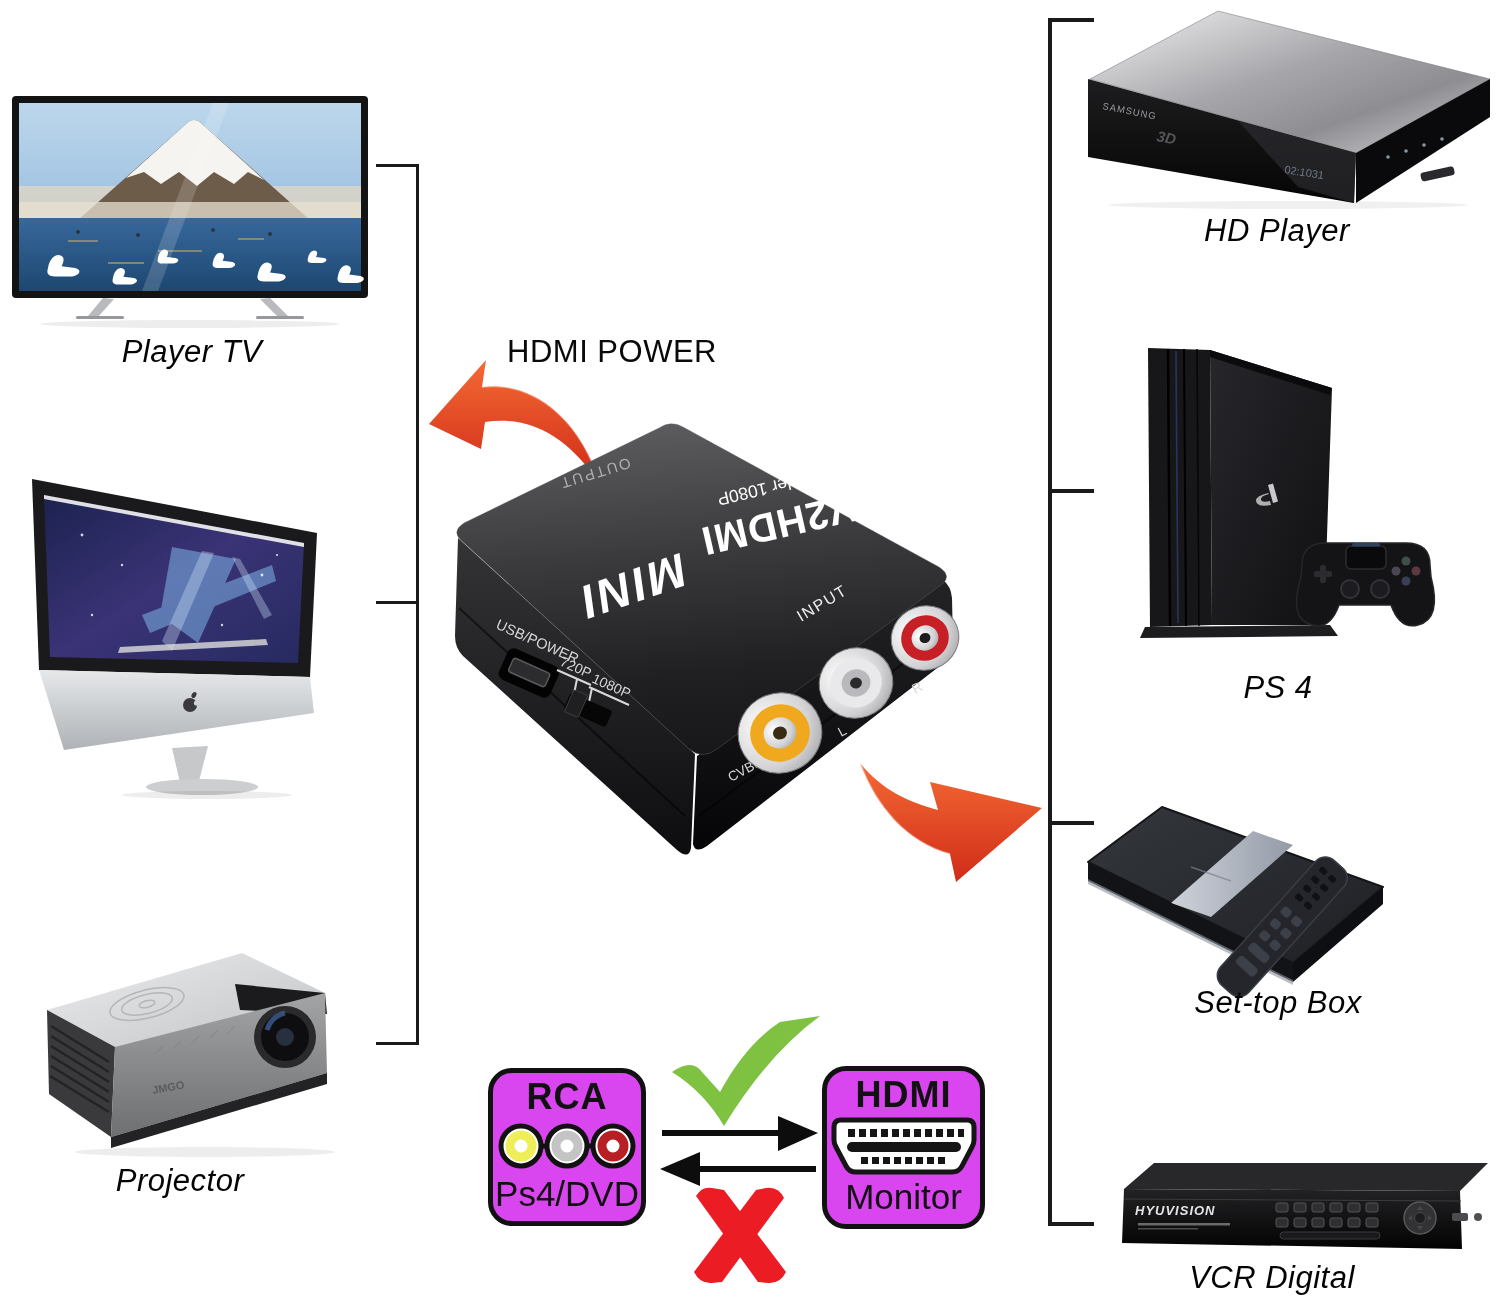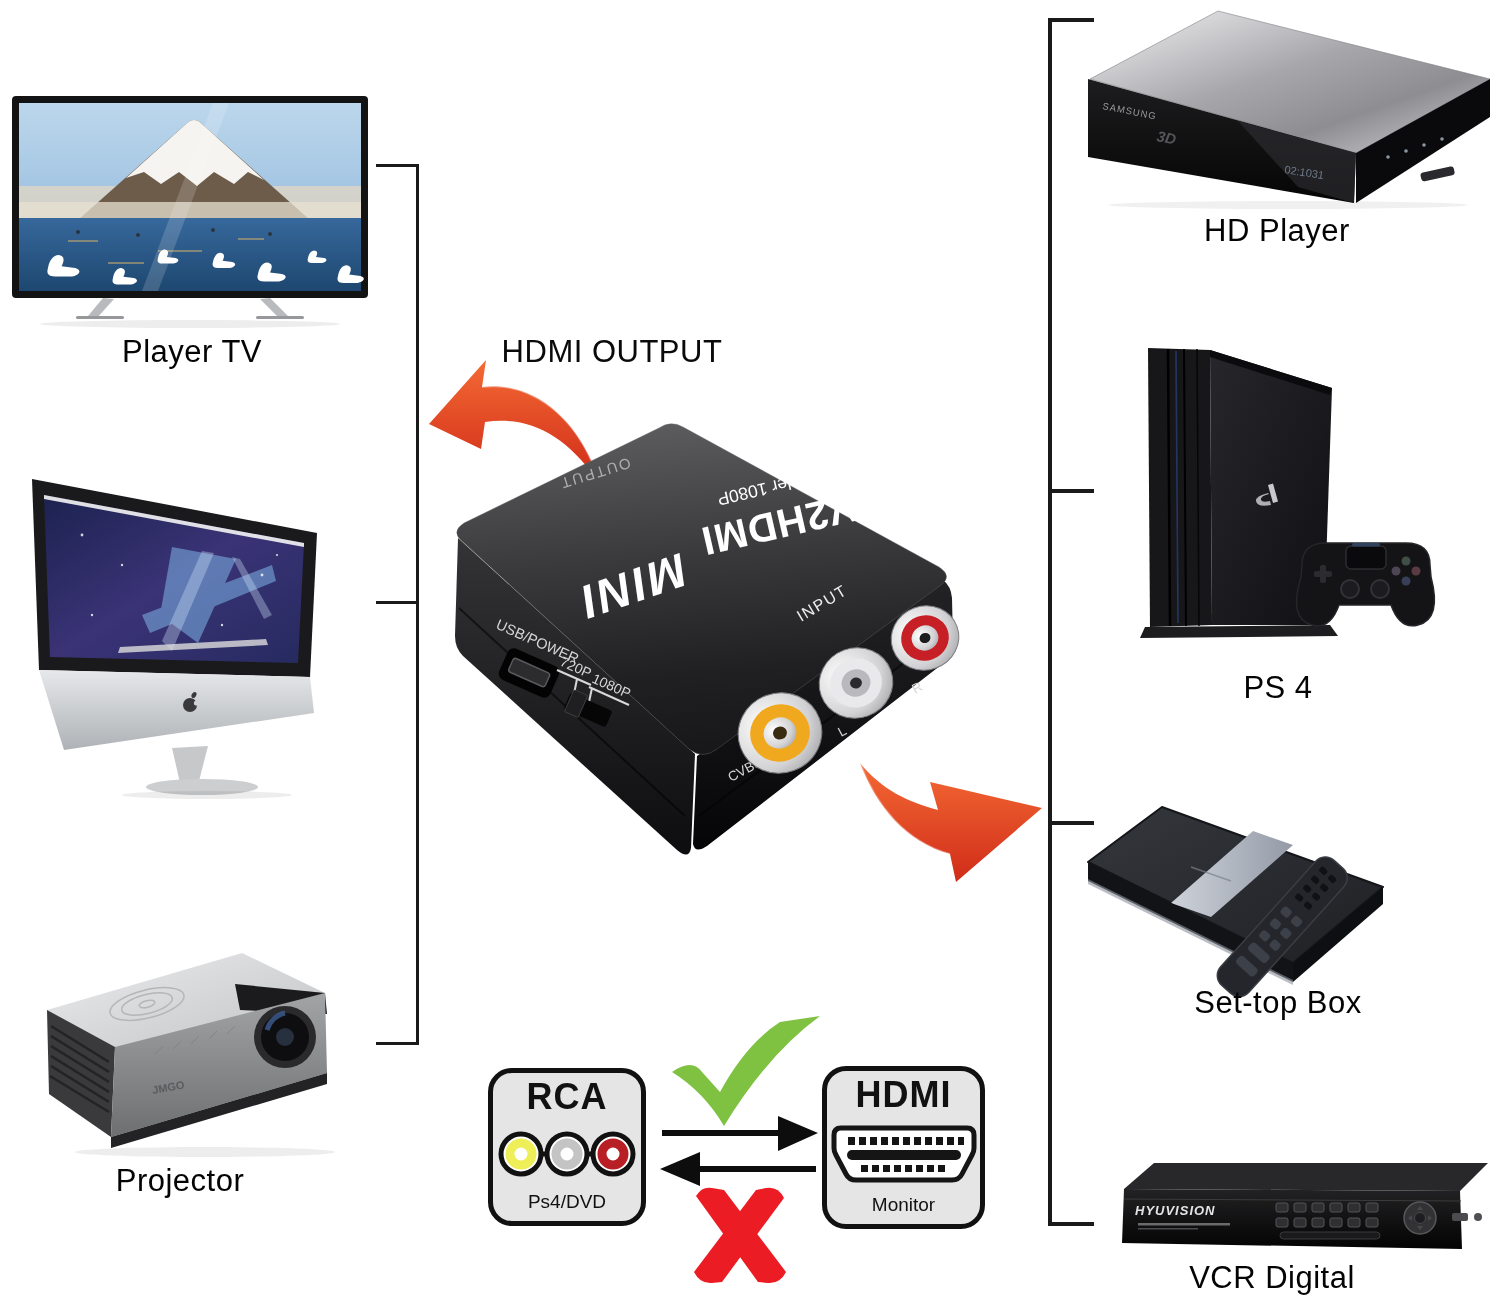--- a/index.html
+++ b/index.html
@@ -1,28 +1,28 @@
 <!DOCTYPE html>
 <html><head>
 <meta charset="utf-8">
 <style>
   html,body{margin:0;padding:0;background:#fff;}
   #stage{position:relative;width:1498px;height:1308px;background:#ffffff;overflow:hidden;
          font-family:"Liberation Sans",sans-serif;}
-  .dev-label{position:absolute;text-align:center;font-size:31px;color:#040404;letter-spacing:.5px;}
+  .dev-label{position:absolute;text-align:center;font-size:31px;color:#040404;letter-spacing:.5px;font-style:italic;}
   .flow-label{position:absolute;text-align:center;font-size:31px;color:#0a0a0a;letter-spacing:.5px;}
   .bk{position:absolute;background:#1a1a1a;}
   svg{position:absolute;overflow:visible;}
   svg text{font-family:"Liberation Sans",sans-serif;}
   .conv-face-txt{fill:#d6d6d6;}
-  .cbox{position:absolute;border:5px solid #111;border-radius:24px;background:#e5e5e5;
+  .cbox{position:absolute;border:5px solid #111;border-radius:24px;background:#d946ef;
         display:flex;flex-direction:column;align-items:center;justify-content:space-between;
         box-sizing:border-box;padding:6px 4px 10px 4px;}
   .cbox .t{font-size:36px;font-weight:bold;color:#111;line-height:1;letter-spacing:1px;}
-  .cbox .s{font-size:19px;color:#111;line-height:1;text-align:right;}
+  .cbox .s{font-size:35px;color:#111;line-height:1;text-align:right;}
   .cbox svg{position:static;}
 </style>
 </head>
 <body>
 
 <div id="stage">
 
   <div class="bk" style="left:416px;top:164px;width:3px;height:881px;"></div>
   <div class="bk" style="left:376px;top:164px;width:43px;height:3px;"></div>
   <div class="bk" style="left:376px;top:601px;width:43px;height:3px;"></div>
@@ -323,21 +323,21 @@
         <polygon points="312,51 315,55 309,55"></polygon>
         <polygon points="312,75 315,71 309,71"></polygon>
         <polygon points="300,63 304,60 304,66"></polygon>
         <polygon points="324,63 320,60 320,66"></polygon>
       </g>
     <rect x="344" y="58" width="16" height="8" rx="2" fill="#4c4c50"></rect>
     <circle cx="370" cy="62" r="4" fill="#505054"></circle>
   </svg>
   <div class="dev-label" style="left:1122px;top:1260px;width:300px;">VCR Digital</div>
 
-  <div class="flow-label" style="left:477px;top:334px;width:270px;">HDMI OUTPUT</div>
+  <div class="flow-label" style="left:477px;top:334px;width:270px;">HDMI POWER</div>
 
   <svg style="left:424px;top:350px;" width="180" height="135" viewBox="0 0 180 135">
     <defs>
         <linearGradient id="redL" x1="0" y1="0" x2="0" y2="1">
           <stop offset="0" stop-color="#f46a34"></stop>
           <stop offset="1" stop-color="#d02c18"></stop>
         </linearGradient>
       </defs>
     <path d="M5,74 L62,10 L58,37 C104,31 146,62 168,112 L173,130 C140,83 103,66 61,72 L57,99 Z" fill="url(#redL)"></path>
     <path d="M58,37 C104,31 146,62 168,112" fill="none" stroke="#ffffff" stroke-width="2" opacity="0.35"></path>

